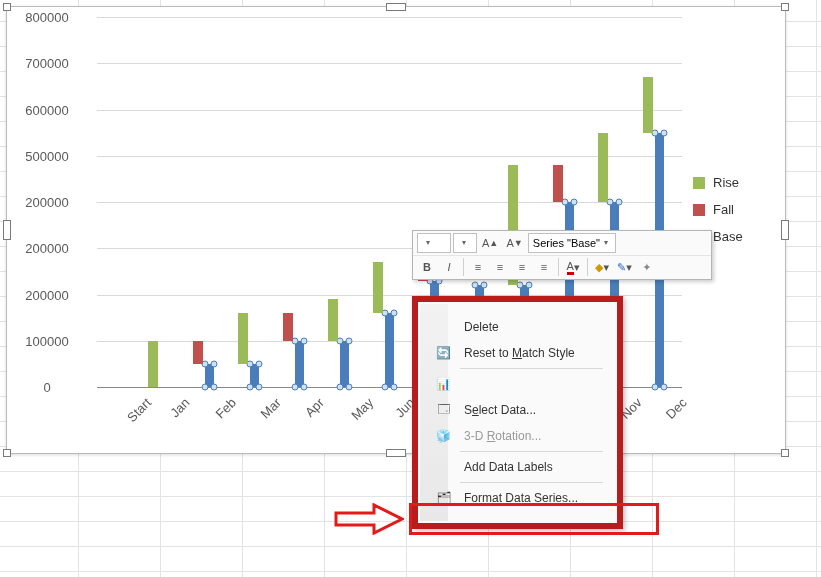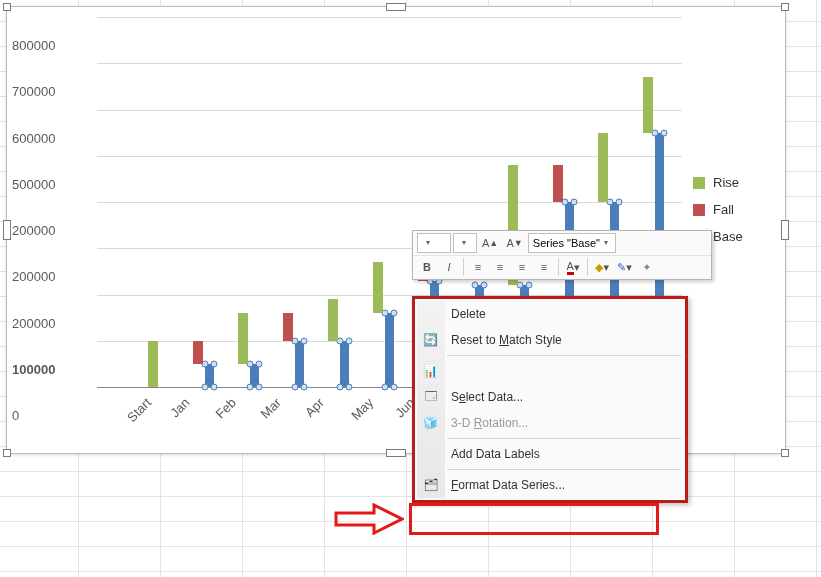--- a/index.html
+++ b/index.html
@@ -39,22 +39,22 @@
   .h-l{left:-4px; top:calc(50% - 10px); height:20px;}
   .h-r{right:-4px; top:calc(50% - 10px); height:20px;}
   .plot-area {
     position: absolute;
     left: 90px; top: 10px; width: 585px; height: 370px;
   }
   .y-axis {
     position: absolute; left: 0; top: 10px; width: 85px; height: 370px;
   }
   .y-tick {
-    position: absolute; right: 10px; width: 70px; text-align: left;
-    color: #595959; font-size: 13px; transform: translateY(-50%); margin-top: 28px;
+    position: absolute; right: 10px; width: 70px; text-align: center;
+    color: #595959; font-size: 13px; transform: translateY(-50%);
   }
   .gridline { position: absolute; left:0; right:0; height:1px; background:#d9d9d9; }
   .baseline { background:#888; }
   .bar { position: absolute; bottom: 0; }
   .bar.base { background: #4a7ebb; }
   .bar.rise { background: #9bbb59; }
   .bar.fall { background: #c0504d; }
   .sel-dot {
     position: absolute; width: 7px; height: 7px; border: 1px solid #4a7ebb;
     background: #cfe0f2; border-radius: 50%; transform: translate(-50%, -50%);
@@ -77,23 +77,23 @@
   .mini-row + .mini-row { border-top: 1px solid #e4e4e4; }
   .tb-btn { min-width:20px; height:20px; display:inline-flex; align-items:center;
             justify-content:center; color:#555; font-size:11px; padding:0 3px; }
   .tb-sep { width:1px; height:18px; background:#d0d0d0; margin:0 2px;}
   .tb-combo { border:1px solid #c0c0c0; background:#fff; height:20px; font-size:11px;
               display:flex; align-items:center; padding:0 4px; }
   .tb-combo .arr { margin-left:4px; font-size:8px; color:#666; }
   .name-box { width:88px; }
   
   .ctx {
-    position: absolute; left: 412px; top: 296px; width: 276px;
-    background: #fafafa; border:3px solid #b91c1c; box-shadow: 2px 2px 5px rgba(0,0,0,0.25);
-    padding: 2px;
+    position: absolute; left: 412px; top: 296px; width: 211px;
+    background: #fafafa; border:6px solid #b91c1c; box-shadow: 2px 2px 5px rgba(0,0,0,0.25);
+    padding: 12px;
   }
   .ctx-icons { position:absolute; left:2px; top:2px; bottom:2px; width:28px;
                background: linear-gradient(#f2f2f2,#e8e8e8); }
   .ctx-item { position:relative; height:26px; display:flex; align-items:center;
               padding-left:34px; color:#333; }
   .ctx-item.disabled { color:#9a9a9a; }
   .ctx-item .ic { position:absolute; left:6px; width:16px; height:16px; display:flex;
                   align-items:center; justify-content:center; font-size:12px; }
   .ctx-sep { height:1px; margin:2px 2px 2px 30px; background:#d8d8d8; }
   .ctx-highlight {
@@ -116,21 +116,21 @@
   <div class="handle h-tr"></div>
   <div class="handle h-bl"></div>
   <div class="handle h-br"></div>
   <div class="handle h-t"></div>
   <div class="handle h-b"></div>
   <div class="handle h-l"></div>
   <div class="handle h-r"></div>
 
   <div class="y-axis" id="y-axis">
       <div class="y-tick" style="top: 370px;">0</div>
-      <div class="y-tick" style="top: 323.75px; font-weight: bold;">100000</div>
+      <div class="y-tick" style="top: 323.75px;">100000</div>
       <div class="y-tick" style="top: 277.5px;">200000</div>
       <div class="y-tick" style="top: 231.25px;">200000</div>
       <div class="y-tick" style="top: 185px;">200000</div>
       <div class="y-tick" style="top: 138.75px;">500000</div>
       <div class="y-tick" style="top: 92.5px;">600000</div>
       <div class="y-tick" style="top: 46.25px;">700000</div>
       <div class="y-tick" style="top: 0px;">800000</div>
     </div>
   <div class="plot-area" id="plot">
       <div class="gridline baseline" style="top: 370px;"></div>

